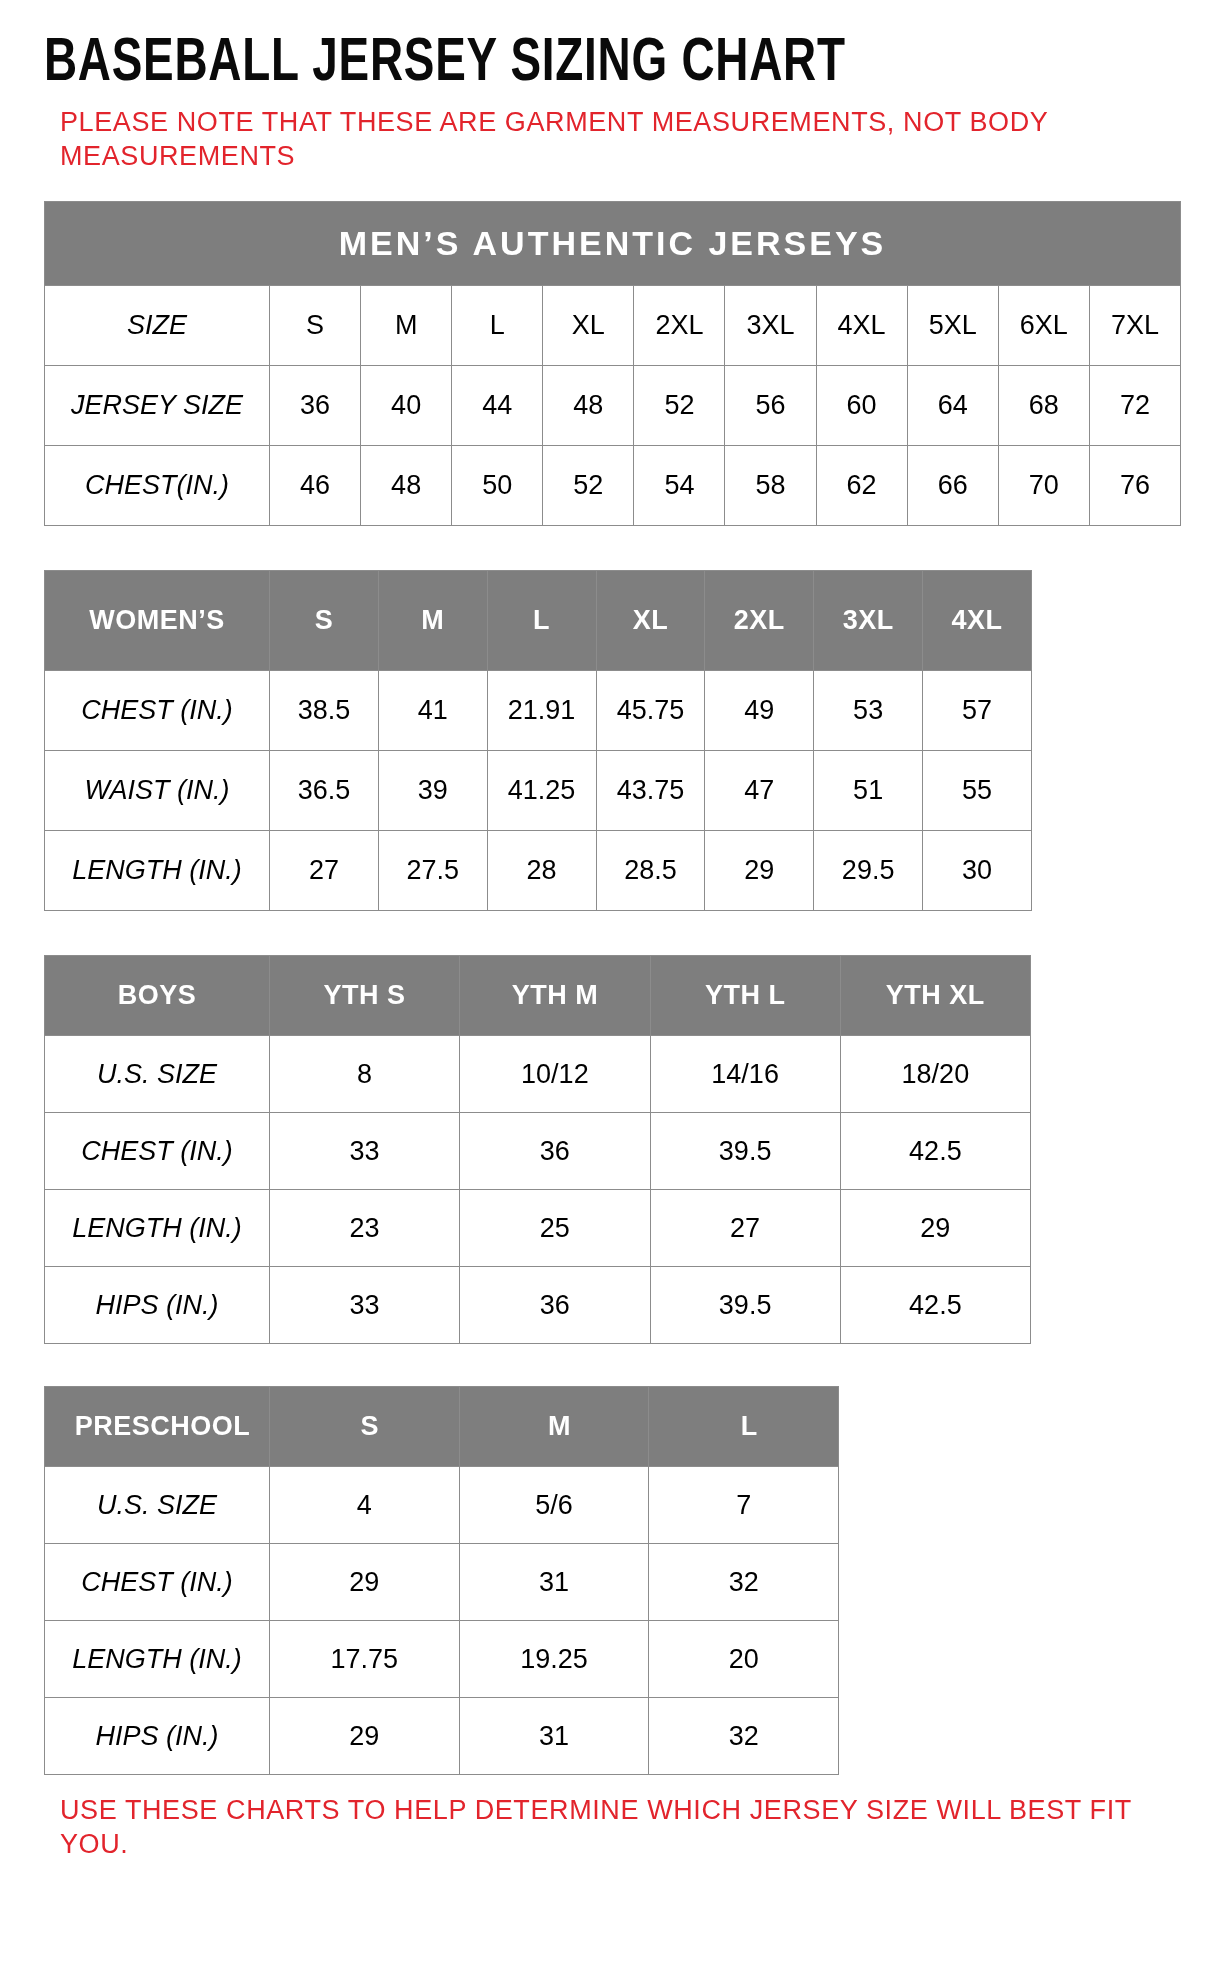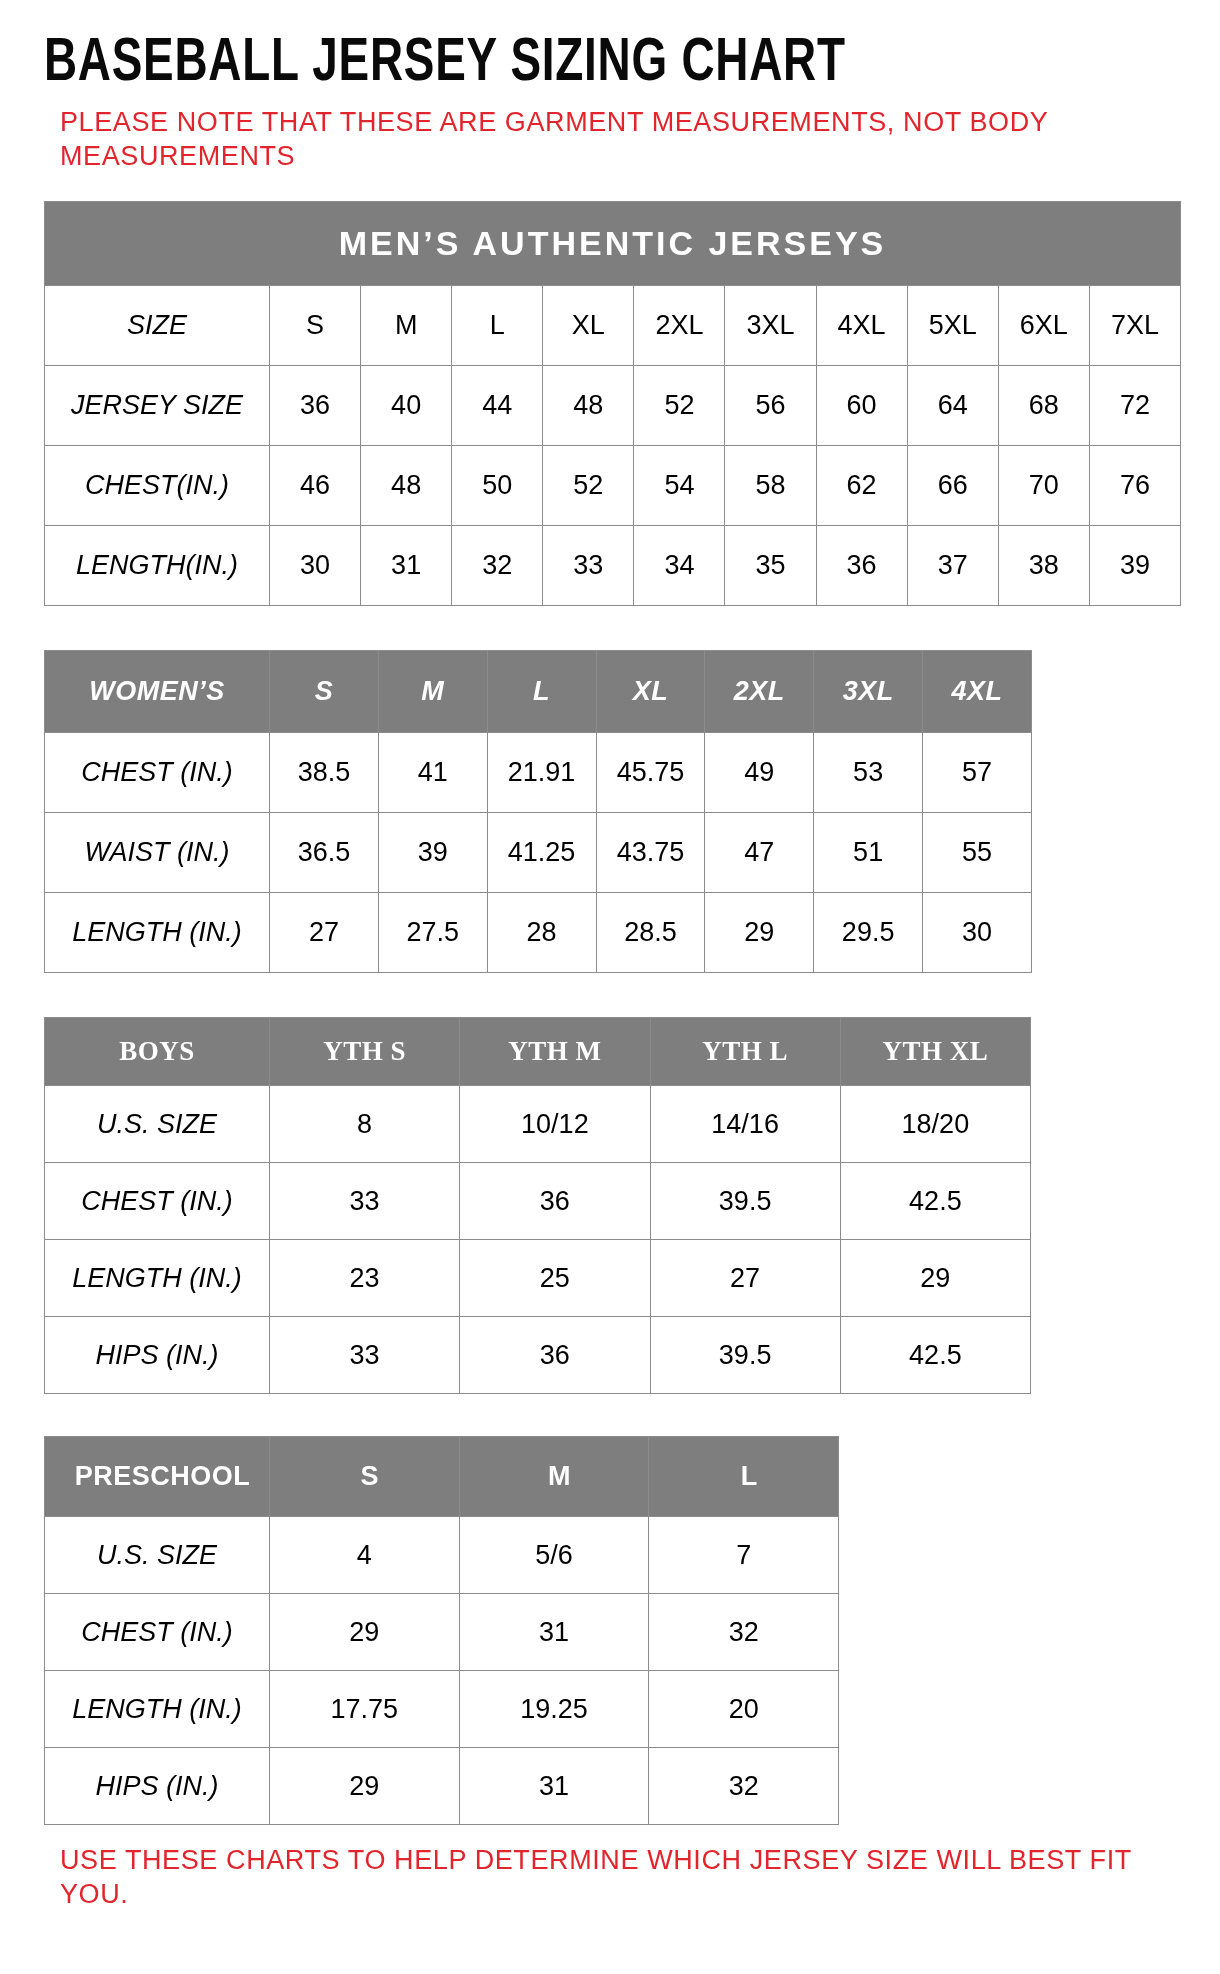--- a/index.html
+++ b/index.html
@@ -55,24 +55,24 @@
     letter-spacing: 0.5px;
     margin-left: 33px;
   }
   .tbl tbody td { height: 80px; color: #000; }
   .tbl td.label { white-space: pre-line; line-height: 1.2; font-style: italic; }
 
   .mens { width: 1137px; margin-top: 28px; }
   .mens thead th.banner { height: 84px; font-size: 34px; letter-spacing: 3px; }
 
   .womens { width: 988px; margin-top: 44px; }
-  .womens thead th { height: 82px; font-style: italic; }
+  .womens thead th { height: 100px; }
 
   .boys { width: 987px; margin-top: 44px; }
-  .boys thead th { height: 68px; font-family: Liberation Serif, serif; }
+  .boys thead th { height: 80px; }
   .boys tbody td { height: 77px; }
 
   .preschool { width: 795px; margin-top: 42px; }
   .preschool thead th { height: 80px; padding-left: 16px; }
   .preschool tbody td { height: 77px; }
 </style>
 </head>
 <body>
 
 <div class="page">
@@ -124,33 +124,20 @@
         <td>48</td>
         <td>50</td>
         <td>52</td>
         <td>54</td>
         <td>58</td>
         <td>62</td>
         <td>66</td>
         <td>70</td>
         <td>76</td>
       </tr>
-      <tr>
-        <td class="label">LENGTH(IN.)</td>
-        <td>30</td>
-        <td>31</td>
-        <td>32</td>
-        <td>33</td>
-        <td>34</td>
-        <td>35</td>
-        <td>36</td>
-        <td>37</td>
-        <td>38</td>
-        <td>39</td>
-      </tr>
     </tbody>
   </table>
 
   <table class="tbl womens">
     <colgroup>
         <col style="width:225px">
         <col span="7">
       </colgroup>
     <thead>
       <tr>

